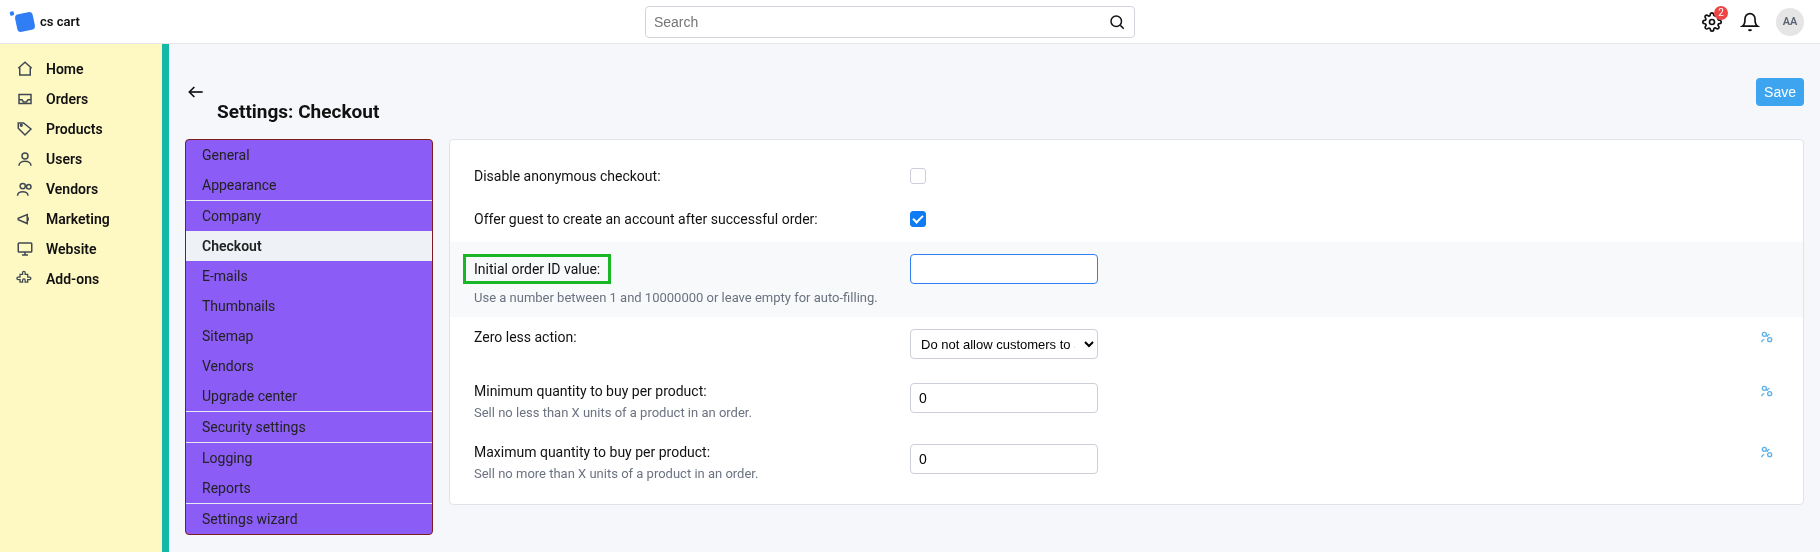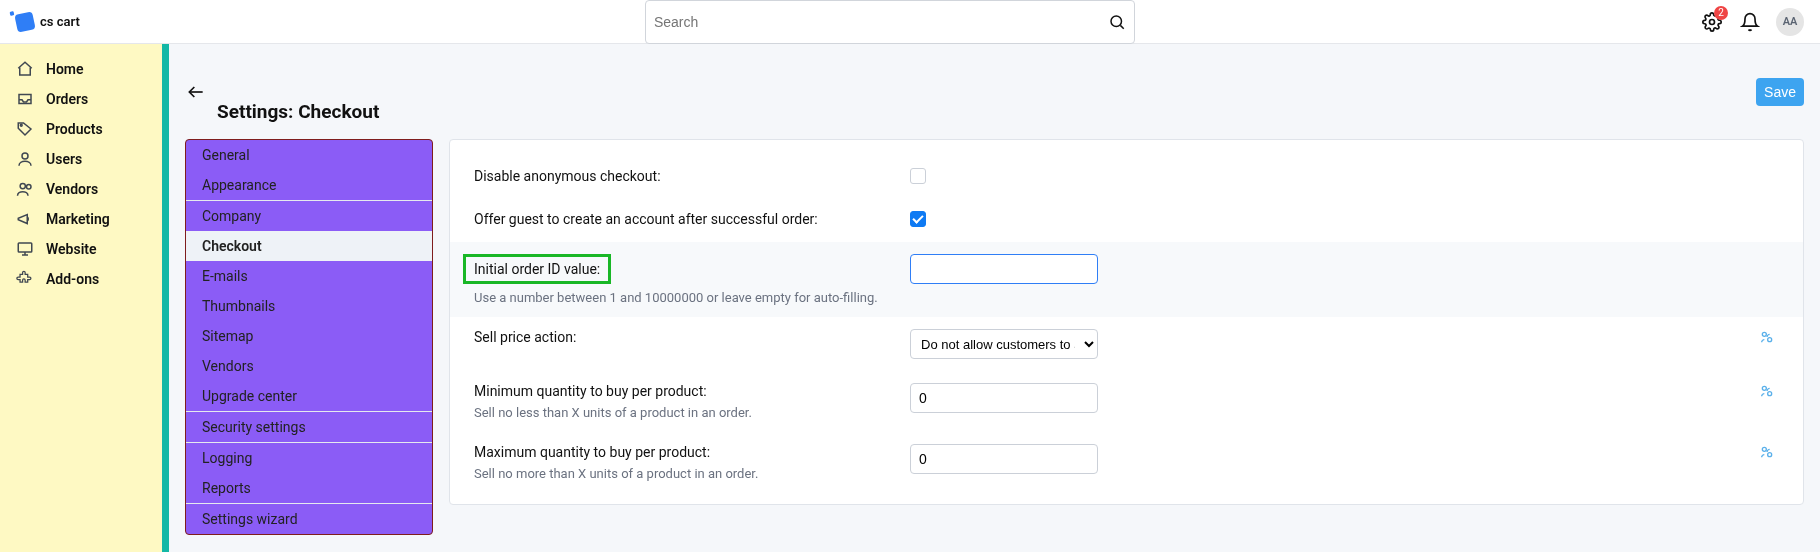--- a/index.html
+++ b/index.html
@@ -4,21 +4,21 @@
 <style>
 * { margin: 0; padding: 0; box-sizing: border-box; }
 body { font-family: -apple-system, BlinkMacSystemFont, "Segoe UI", Roboto, sans-serif; font-size: 14px; color: #111; background: #fff; }
 
 
 .topbar { height: 44px; display: flex; align-items: center; padding: 0 16px; border-bottom: 1px solid #e5e7eb; gap: 16px; }
 .logo { display: flex; align-items: center; gap: 6px; font-weight: 600; font-size: 13px; color: #111; }
 .logo-mark { width: 18px; height: 18px; border-radius: 4px; background: #2f7ef6; transform: rotate(-12deg); position: relative; }
 .logo-mark::before { content: ""; position: absolute; top: -4px; left: -4px; width: 4px; height: 4px; border-radius: 1px; background: #2f7ef6; }
 .topbar-spacer { flex: 1; }
-.search-wrap { width: 490px; margin: 0 auto; height: 44px; border: 1px solid #d1d5db; border-radius: 4px; display: flex; align-items: center; padding: 0 8px; background: #fff; }
+.search-wrap { width: 490px; margin: 0 auto; height: 32px; border: 1px solid #d1d5db; border-radius: 4px; display: flex; align-items: center; padding: 0 8px; background: #fff; }
 .search-input { flex: 1; border: none; outline: none; font-size: 14px; color: #374151; background: transparent; }
 .search-icon-svg { width: 18px; height: 18px; }
 .topbar-right { display: flex; align-items: center; gap: 14px; margin-left: auto; }
 .icon-btn { position: relative; width: 24px; height: 24px; display: flex; align-items: center; justify-content: center; cursor: pointer; }
 .badge { position: absolute; top: -4px; right: -4px; background: #ef4444; color: #fff; font-size: 10px; border-radius: 8px; min-width: 14px; height: 14px; display: flex; align-items: center; justify-content: center; padding: 0 3px; }
 .avatar { width: 28px; height: 28px; border-radius: 50%; background: #e5e5e5; color: #5b6472; font-size: 11px; font-weight: 600; display: flex; align-items: center; justify-content: center; cursor: pointer; }
 
 
 .layout { display: flex; height: calc(100vh - 44px); }
 .sidebar-main { width: 169px; border-right: 7px solid #14b8a6; padding-top: 10px; background: #fef9c3; }
@@ -226,21 +226,21 @@
             <span class="setting-label boxed">Initial order ID value:</span>
             <div class="setting-hint">Use a number between 1 and 10000000 or leave empty for auto-filling.</div>
           </div>
           <div class="setting-control-col">
             <input class="txt-input" value="" style="">
           </div>
         </div>
 
         <div class="setting-row">
           <div class="setting-label-col">
-            <span class="setting-label">Sell price action:</span>
+            <span class="setting-label">Zero less action:</span>
           </div>
           <div class="setting-control-col">
             <select class="sel">
               <option>Do not allow customers to ad</option>
             </select>
           </div>
           <div class="vendor-icon-col">
             <svg class="vendor-badge" viewBox="0 0 24 24" fill="none" stroke="currentColor" stroke-width="2">
                 <circle cx="8" cy="8" r="3"></circle>
                 <circle cx="16" cy="16" r="3"></circle>

